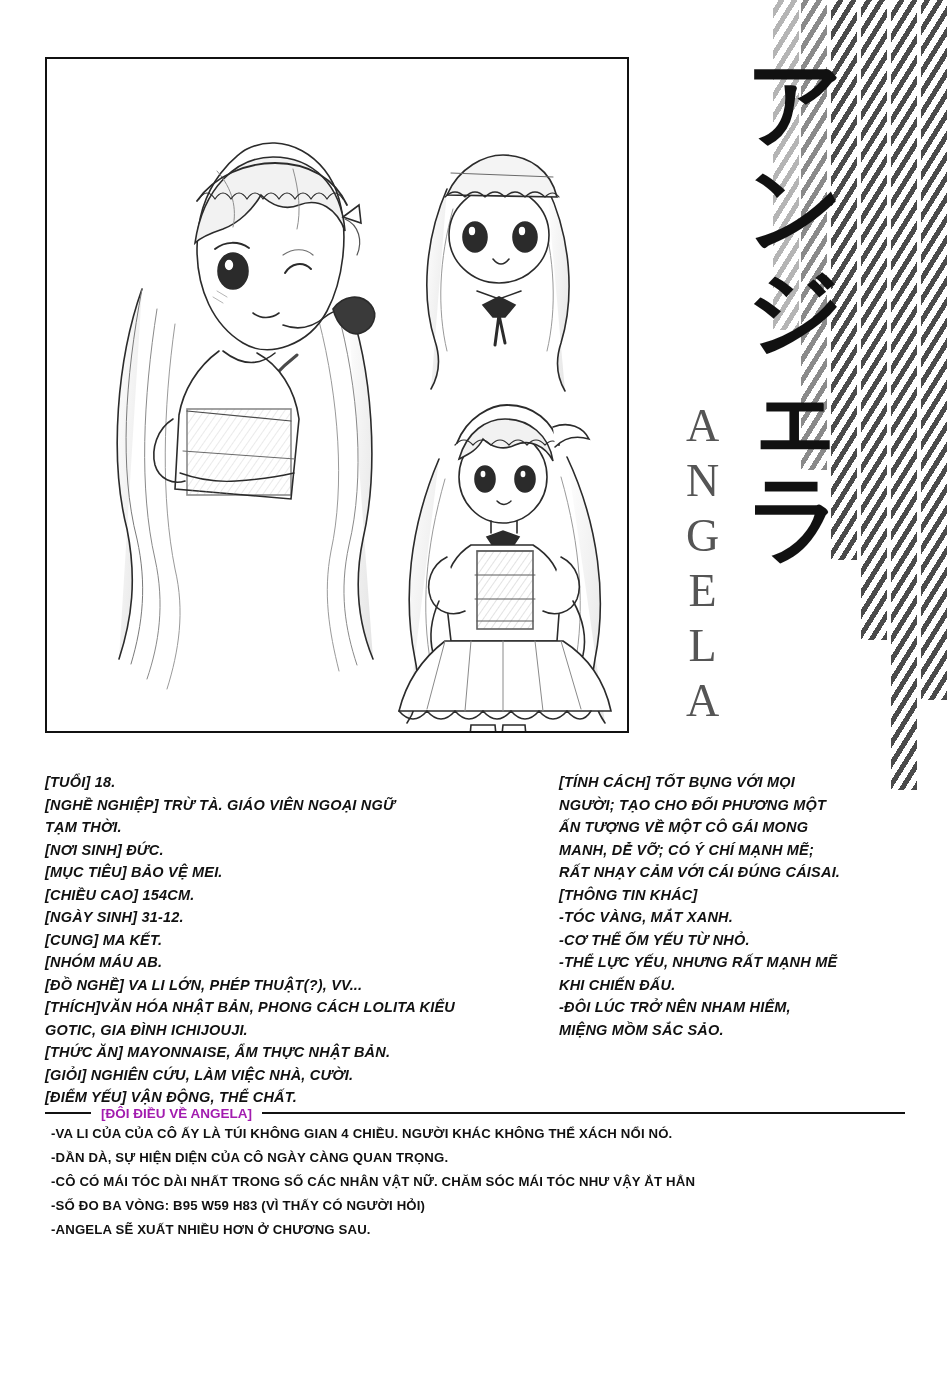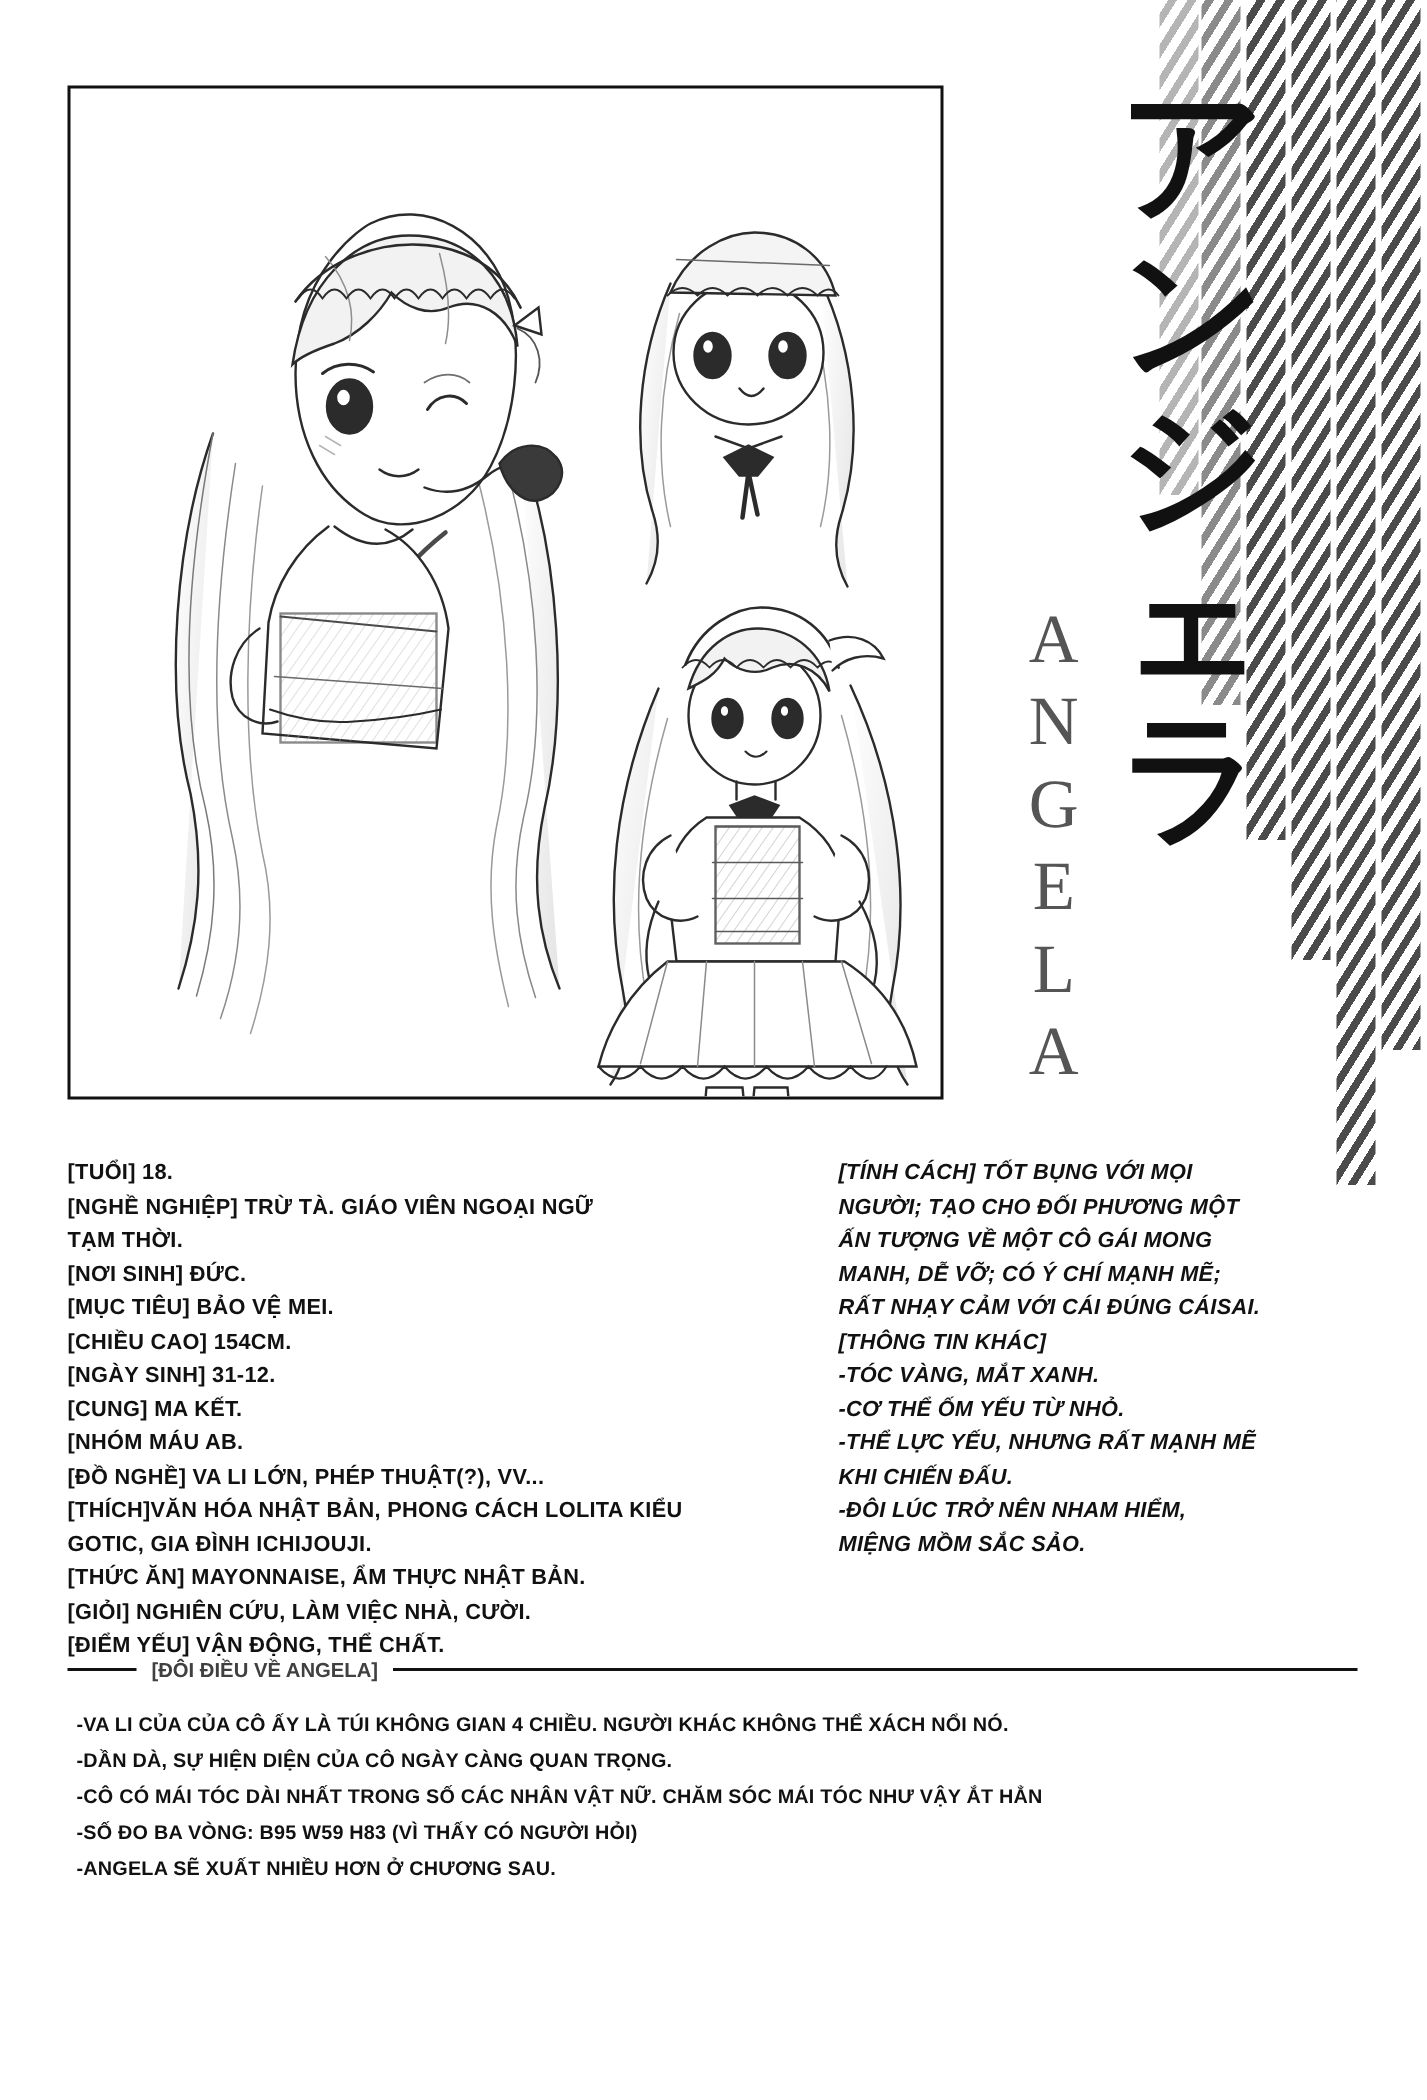--- a/index.html
+++ b/index.html
@@ -91,21 +91,21 @@
 
   
   .profile {
     position: absolute;
     left: 45px;
     top: 772px;
     width: 860px;
     display: flex;
     gap: 24px;
   }
-  .col-left { width: 490px; }
+  .col-left { width: 490px; font-style: italic; }
   .col-right { width: 330px; font-style: italic; }
 
   .profile p {
     margin: 0 0 1px 0;
     font-family: "Liberation Sans", sans-serif;
     font-size: 14.5px;
     line-height: 21.5px;
     letter-spacing: .2px;
     font-weight: 600;
     color: #111;
@@ -134,24 +134,23 @@
     flex: 1;
     height: 2px;
     background: #111;
   }
   .notes-head .notes-title {
     font-family: "Liberation Sans", sans-serif;
     font-size: 13.5px;
     font-weight: 700;
     text-transform: uppercase;
     white-space: nowrap;
-    color: #404040;
+    color: #a21caf;
   }
   .notes-body {
-    margin-top: 16px;
     padding-left: 6px;
   }
   .notes-body p {
     margin: 0 0 4px 0;
     font-family: "Liberation Sans", sans-serif;
     font-size: 13.2px;
     line-height: 20px;
     font-weight: 600;
     letter-spacing: .15px;
     text-transform: uppercase;

